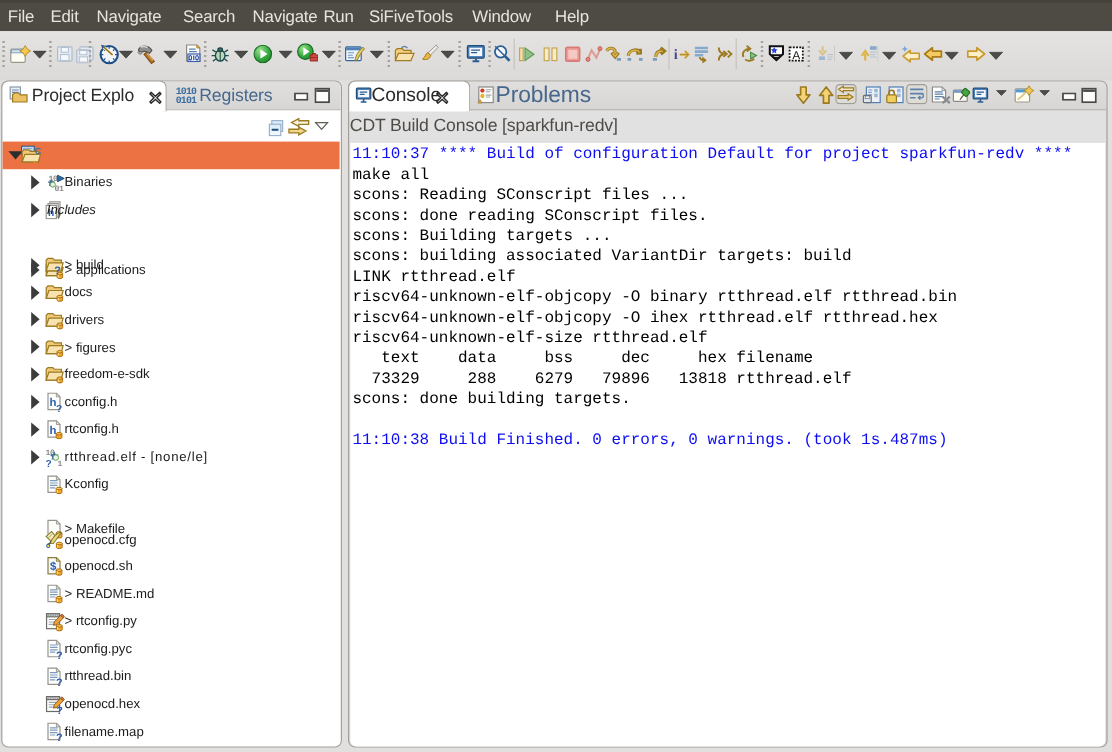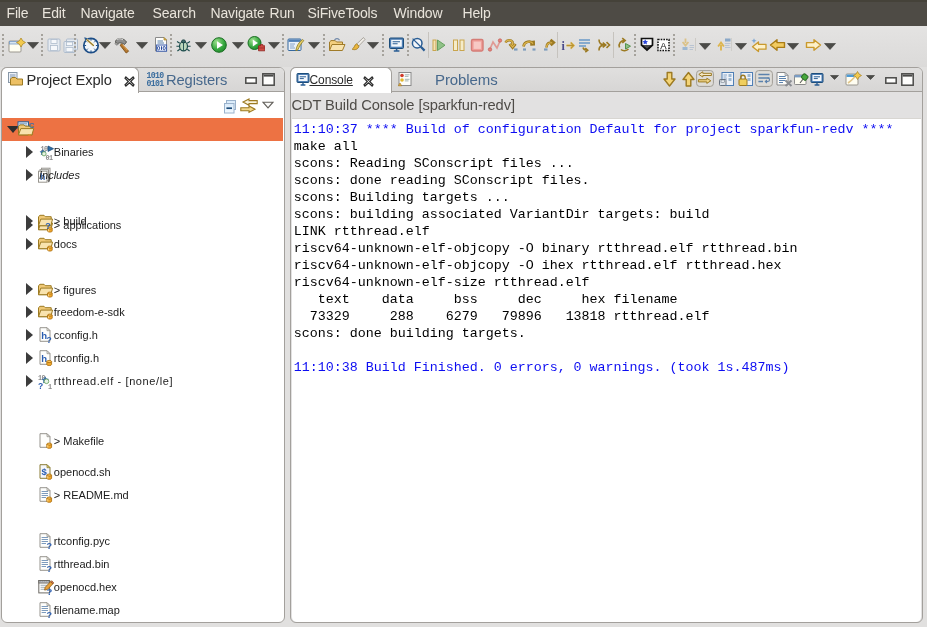--- a/index.html
+++ b/index.html
@@ -352,20 +352,31 @@
       <span class="exp" style="left:23.5px"></span>
       <span class="ticon" style="left:35px"><svg width="17" height="17" viewBox="0 0 17 17">
           <path d="M1.5 13.2 V4.2 L3 2.8 H7 L8.3 4.2 H14.2 V13.2 Z" fill="#f0c977" stroke="#9c7a22"></path>
           <path d="M1.5 13.2 L3.8 6.6 H15.6 L13.8 13.2 Z" fill="#f8e3ae" stroke="#9c7a22"></path>
           <path d="M10.6 11.6 v3 a2.3 1 0 0 0 4.6 0 V11.6" fill="#f2a82c" stroke="#a86a08" stroke-width="0.8"></path>
           <ellipse cx="12.9" cy="11.6" rx="2.3" ry="1" fill="#fbc75e" stroke="#a86a08" stroke-width="0.8"></ellipse>
           <path d="M11.6 12.6 v2.2" stroke="#fbe09a" stroke-width="0.9"></path>
         </svg></span>
       <span class="tlabel" style="left:51.8px;text-align:center;">docs</span>
     </div>
+    <div class="trow" style="top:163.22px;">
+      <span class="exp" style="left:23.5px"></span>
+      <span class="ticon" style="left:35px"><svg width="17" height="17" viewBox="0 0 17 17">
+          <path d="M1.5 13.2 V4.2 L3 2.8 H7 L8.3 4.2 H14.2 V13.2 Z" fill="#f0c977" stroke="#9c7a22"></path>
+          <path d="M1.5 13.2 L3.8 6.6 H15.6 L13.8 13.2 Z" fill="#f8e3ae" stroke="#9c7a22"></path>
+          <path d="M10.6 11.6 v3 a2.3 1 0 0 0 4.6 0 V11.6" fill="#f2a82c" stroke="#a86a08" stroke-width="0.8"></path>
+          <ellipse cx="12.9" cy="11.6" rx="2.3" ry="1" fill="#fbc75e" stroke="#a86a08" stroke-width="0.8"></ellipse>
+          <path d="M11.6 12.6 v2.2" stroke="#fbe09a" stroke-width="0.9"></path>
+        </svg></span>
+      <span class="tlabel" style="left:51.8px;">drivers</span>
+    </div>
     <div class="trow" style="top:208.96px;">
       <span class="exp" style="left:23.5px"></span>
       <span class="ticon" style="left:35px"><svg width="17" height="17" viewBox="0 0 17 17">
           <path d="M1.5 13.2 V4.2 L3 2.8 H7 L8.3 4.2 H14.2 V13.2 Z" fill="#f0c977" stroke="#9c7a22"></path>
           <path d="M1.5 13.2 L3.8 6.6 H15.6 L13.8 13.2 Z" fill="#f8e3ae" stroke="#9c7a22"></path>
           <path d="M10.6 11.6 v3 a2.3 1 0 0 0 4.6 0 V11.6" fill="#f2a82c" stroke="#a86a08" stroke-width="0.8"></path>
           <ellipse cx="12.9" cy="11.6" rx="2.3" ry="1" fill="#fbc75e" stroke="#a86a08" stroke-width="0.8"></ellipse>
           <path d="M11.6 12.6 v2.2" stroke="#fbe09a" stroke-width="0.9"></path>
         </svg></span>
       <span class="tlabel" style="left:51.8px;">freedom-e-sdk</span>
@@ -406,29 +417,53 @@
       <span class="exp" style="left:23.5px"></span>
       <span class="ticon" style="left:35px"><svg width="18" height="17" viewBox="0 0 18 17">
           <text x="1" y="7" font-size="6.8" font-family="Liberation Mono, monospace" fill="#8a8a8a" font-weight="bold" letter-spacing="-0.5">10</text>
           <text x="11" y="16" font-size="6.8" font-family="Liberation Mono, monospace" fill="#8a8a8a" font-weight="bold">1</text>
           <path d="M8.2 3.8 l1.3 2.3 2.5 .4 -1.8 1.8 .5 2.5 -2.4 -1.2 -2.3 1.2 .4 -2.5 -1.8 -1.8 2.5 -.4z" fill="#3a6ea5"></path>
           <circle cx="9.5" cy="8.8" r="2.3" fill="#eaf4e6" stroke="#5d9b55" stroke-width="0.8"></circle>
           <text x="1" y="16.6" font-size="8.5" font-family="Liberation Sans, sans-serif" font-weight="bold" fill="#2a5db0">?</text>
         </svg></span>
       <span class="tlabel" style="left:51.8px;letter-spacing:0.62px;">rtthread.elf - [none/le]</span>
     </div>
-    <div class="trow" style="top:338px;">
-      <span class="ticon" style="left:35px"><svg width="16" height="17" viewBox="0 0 16 17">
-          <path d="M3 1.2 h7 l3 3 v10.6 h-10 z" fill="#fefefc" stroke="#97948e"></path>
-          <path d="M10 1.2 v3 h3 z" fill="#ecebe7" stroke="#97948e" stroke-width="0.8"></path>
+    <div class="trow" style="top:300.44px;">
+      <span class="ticon" style="left:35px"><svg width="16" height="17" viewBox="0 0 16 17">
+          <path d="M3 1.2 h7 l3 3 v10.6 h-10 z" fill="#fefefc" stroke="#97948e"></path>
+          <path d="M10 1.2 v3 h3 z" fill="#ecebe7" stroke="#97948e" stroke-width="0.8"></path>
+          <path d="M4.6 5 H11 M4.6 7 H11 M4.6 9 H11 M4.6 11 H9" stroke="#7d9bbd" stroke-width="1"></path>
           <path d="M9.8 11.6 v3.2 a2.4 1.05 0 0 0 4.8 0 V11.6" fill="#f2a82c" stroke="#a86a08" stroke-width="0.8"></path>
           <ellipse cx="12.2" cy="11.6" rx="2.4" ry="1.05" fill="#fbc75e" stroke="#a86a08" stroke-width="0.8"></ellipse>
           <path d="M10.8 12.6 v2.4" stroke="#fbe09a" stroke-width="0.9"></path>
         </svg></span>
+      <span class="tlabel" style="left:51.8px;">Kconfig</span>
+    </div>
+    <div class="trow" style="top:338px;">
+      <span class="ticon" style="left:35px"><svg width="16" height="17" viewBox="0 0 16 17">
+          <path d="M3 1.2 h7 l3 3 v10.6 h-10 z" fill="#fefefc" stroke="#97948e"></path>
+          <path d="M10 1.2 v3 h3 z" fill="#ecebe7" stroke="#97948e" stroke-width="0.8"></path>
+          <path d="M9.8 11.6 v3.2 a2.4 1.05 0 0 0 4.8 0 V11.6" fill="#f2a82c" stroke="#a86a08" stroke-width="0.8"></path>
+          <ellipse cx="12.2" cy="11.6" rx="2.4" ry="1.05" fill="#fbc75e" stroke="#a86a08" stroke-width="0.8"></ellipse>
+          <path d="M10.8 12.6 v2.4" stroke="#fbe09a" stroke-width="0.9"></path>
+        </svg></span>
       <span class="tlabel" style="left:51.8px;">&gt; Makefile</span>
+    </div>
+    <div class="trow" style="top:346.18px;">
+      <span class="ticon" style="left:35px"><svg width="17" height="17" viewBox="0 0 17 17">
+          <path d="M1.5 5.5 L6 1.5 L9.5 5.5 L5.5 9.5 Z" fill="#f4eebc" stroke="#8a7d36" stroke-width="0.9"></path>
+          <path d="M3 7 L6.8 3.4" stroke="#c9bd72" stroke-width="0.9"></path>
+          <path d="M13.5 1.8 C9.5 3.5 6.5 6.5 4.8 11.2 L7.4 11.4 C9.8 8.5 11.8 5.5 13.9 2.2 Z" fill="#e8d878" stroke="#8a7d36" stroke-width="0.9"></path>
+          <path d="M5.5 9.5 L3.5 13 M4.6 11.2 L2.6 12" stroke="#4a4a3a" stroke-width="1"></path>
+          <circle cx="3.2" cy="13.4" r="1.3" fill="#f5e94e" stroke="#3a5dae" stroke-width="0.9"></circle>
+          <path d="M10 11.4 v3.2 a2.4 1.05 0 0 0 4.8 0 V11.4" fill="#f2a82c" stroke="#a86a08" stroke-width="0.8"></path>
+          <ellipse cx="12.4" cy="11.4" rx="2.4" ry="1.05" fill="#fbc75e" stroke="#a86a08" stroke-width="0.8"></ellipse>
+          <path d="M11 12.4 v2.4" stroke="#fbe09a" stroke-width="0.9"></path>
+        </svg></span>
+      <span class="tlabel" style="left:51.8px;">openocd.cfg</span>
     </div>
     <div class="trow" style="top:369.05px;">
       <span class="ticon" style="left:35px"><svg width="16" height="17" viewBox="0 0 16 17">
           <path d="M3 1.2 h7 l3 3 v10.6 h-10 z" fill="#f6f7fa" stroke="#8a7d36"></path>
           <path d="M10 1.2 v3 h3 z" fill="#e8d878" stroke="#8a7d36" stroke-width="0.8"></path>
           <text x="4.6" y="11.4" font-size="9.5" font-family="Liberation Sans, sans-serif" font-weight="bold" fill="#2a5db0">$</text>
           <path d="M9.8 11.6 v3.2 a2.4 1.05 0 0 0 4.8 0 V11.6" fill="#f2a82c" stroke="#a86a08" stroke-width="0.8"></path>
           <ellipse cx="12.2" cy="11.6" rx="2.4" ry="1.05" fill="#fbc75e" stroke="#a86a08" stroke-width="0.8"></ellipse>
           <path d="M10.8 12.6 v2.4" stroke="#fbe09a" stroke-width="0.9"></path>
         </svg></span>
@@ -437,20 +472,34 @@
     <div class="trow" style="top:391.92px;">
       <span class="ticon" style="left:35px"><svg width="16" height="17" viewBox="0 0 16 17">
           <path d="M3 1.2 h7 l3 3 v10.6 h-10 z" fill="#fefefc" stroke="#97948e"></path>
           <path d="M10 1.2 v3 h3 z" fill="#ecebe7" stroke="#97948e" stroke-width="0.8"></path>
           <path d="M4.6 5 H11 M4.6 7 H11 M4.6 9 H11 M4.6 11 H9" stroke="#7d9bbd" stroke-width="1"></path>
           <path d="M9.8 11.6 v3.2 a2.4 1.05 0 0 0 4.8 0 V11.6" fill="#f2a82c" stroke="#a86a08" stroke-width="0.8"></path>
           <ellipse cx="12.2" cy="11.6" rx="2.4" ry="1.05" fill="#fbc75e" stroke="#a86a08" stroke-width="0.8"></ellipse>
           <path d="M10.8 12.6 v2.4" stroke="#fbe09a" stroke-width="0.9"></path>
         </svg></span>
       <span class="tlabel" style="left:51.8px;">&gt; README.md</span>
+    </div>
+    <div class="trow" style="top:414.79px;">
+      <span class="ticon" style="left:35px"><svg width="17" height="17" viewBox="0 0 17 17">
+          <rect x="1.8" y="2" width="10.8" height="12.4" fill="#fefefc" stroke="#6e6b66"></rect>
+          <rect x="1.8" y="2" width="10.8" height="2.5" fill="#cdd0d6" stroke="#6e6b66"></rect>
+          <path d="M2.6 3.2 h1.2 M4.6 3.2 h1.2 M6.6 3.2 h1.2 M8.6 3.2 h1.2 M10.6 3.2 h1.2" stroke="#8a8d92" stroke-width="0.9"></path>
+          <path d="M3.6 6.8 H10.6 M3.6 8.8 H10.6 M3.6 10.8 H8.6" stroke="#9aa6b4" stroke-width="0.9"></path>
+          <path d="M13.6 3.2 L8.2 8.8 L7.6 11.6 L10.4 11 L15.8 5.4 Z" fill="#e9a13c" stroke="#8f5c12" stroke-width="0.8"></path>
+          <path d="M13.6 3.2 L15.8 5.4 L16.8 4.4 L14.6 2.2 Z" fill="#d86a62" stroke="#8f5c12" stroke-width="0.8"></path>
+          <path d="M10 12 v3.2 a2.4 1.05 0 0 0 4.8 0 V12" fill="#f2a82c" stroke="#a86a08" stroke-width="0.8"></path>
+          <ellipse cx="12.4" cy="12" rx="2.4" ry="1.05" fill="#fbc75e" stroke="#a86a08" stroke-width="0.8"></ellipse>
+          <path d="M11 13 v2.4" stroke="#fbe09a" stroke-width="0.9"></path>
+        </svg></span>
+      <span class="tlabel" style="left:51.8px;">&gt; rtconfig.py</span>
     </div>
     <div class="trow" style="top:437.66px;">
       <span class="ticon" style="left:35px"><svg width="16" height="17" viewBox="0 0 16 17">
           <path d="M3 1.2 h7 l3 3 v10.6 h-10 z" fill="#fefefc" stroke="#97948e"></path>
           <path d="M10 1.2 v3 h3 z" fill="#ecebe7" stroke="#97948e" stroke-width="0.8"></path>
           <path d="M4.6 5 H11 M4.6 7 H11 M4.6 9 H11 M4.6 11 H9" stroke="#7d9bbd" stroke-width="1"></path>
           <text x="9.6" y="16.4" font-size="9" font-family="Liberation Sans, sans-serif" font-weight="bold" fill="#2a5db0">?</text>
         </svg></span>
       <span class="tlabel" style="left:51.8px;">rtconfig.pyc</span>
     </div>
@@ -487,33 +536,33 @@
   </div>
 <div style="position:absolute;left:289.5px;top:67px;width:633px;height:555.5px;background:#e2e1e1;border:1px solid #a3a09c;border-radius:6px;"></div>
 <div style="position:absolute;left:290.5px;top:68px;width:631px;height:23.6px;background:linear-gradient(#e0dfde,#d7d6d5);border-bottom:1px solid #a3a09c;border-radius:5px 5px 0 0;"></div>
 <div style="position:absolute;left:289.5px;top:67px;width:102px;height:25.6px;background:#ecebe8;border:1px solid #a3a09c;border-bottom:none;border-radius:6px 6px 0 0;background:#fff;"></div>
 <span class="ic" style="left:296px;top:72px"><svg width="14" height="15" viewBox="0 0 14 15">
       <rect x="1" y="1.5" width="12" height="9" rx="0.8" fill="#4f7fb5" stroke="#1c4d7a"></rect>
       <rect x="2.5" y="3" width="9" height="6" fill="#f4f8fc"></rect>
       <path d="M3.8 4.8 H10 M3.8 6.6 H7.8" stroke="#2a5d94" stroke-width="1"></path>
       <path d="M4.6 13 H9.4 M7 10.5 V13" stroke="#2a5d94" stroke-width="1.4"></path>
     </svg></span>
-<span class="tab-txt" style="left:309.5px;color:#2b2b2b;font-size:12px;text-decoration:underline;">Console</span>
+<span class="tab-txt" style="left:309.5px;color:#2b2b2b;font-size:16px;">Console</span>
 <span class="ic" style="left:362.5px;top:76px"><svg width="11" height="11" viewBox="0 0 11 11">
       <path d="M1.9 1 L5.5 4.2 L9.1 1 L10 2.2 L6.7 5.5 L10 8.8 L9.1 10 L5.5 6.8 L1.9 10 L1 8.8 L4.3 5.5 L1 2.2 Z" fill="#fff" stroke="#2b2b2b" stroke-width="1.2"></path>
     </svg></span>
 <span class="ic" style="left:397px;top:71px"><svg width="16" height="16" viewBox="0 0 16 16">
       <rect x="2" y="1.5" width="12" height="13" fill="#fdfdfb" stroke="#8a8a8a"></rect>
       <circle cx="5" cy="4.5" r="1.8" fill="#cf3a2a"></circle>
       <path d="M7.8 3.8 H12.5 M7.8 5.4 H11.5" stroke="#9aa" stroke-width="0.9"></path>
       <circle cx="5" cy="9" r="1.8" fill="#e2b72e"></circle>
       <path d="M7.8 8.3 H12.5 M7.8 9.9 H11.5" stroke="#9aa" stroke-width="0.9"></path>
       <path d="M3 12 l1.7 2.8 h-3.4z" fill="#e8b44c" stroke="#a4751a" stroke-width="0.6"></path>
     </svg></span>
-<span class="tab-txt" style="left:413px;color:#47688c;font-size:15px;margin-left:22px;">Problems</span>
+<span class="tab-txt" style="left:413px;color:#47688c;font-size:19px;">Problems</span>
 <span class="ic" style="left:662px;top:71px"><svg width="15" height="17" viewBox="0 0 15 17">
       <path d="M5.2 1.5 H9.8 V8 H13 L7.5 15 L2 8 H5.2 Z" fill="#f4d477" stroke="#9c7a22" stroke-width="1.4" stroke-linejoin="round"></path>
     </svg></span>
 <span class="ic" style="left:681px;top:71px"><svg width="15" height="17" viewBox="0 0 15 17">
       <path d="M7.5 1.5 L13 8.5 H9.8 V15 H5.2 V8.5 H2 Z" fill="#f4d477" stroke="#9c7a22" stroke-width="1.4" stroke-linejoin="round"></path>
     </svg></span>
 <span class="ic" style="left:696px;top:70px"><svg width="18" height="17" viewBox="0 0 18 17">
       <rect x="0.6" y="0.6" width="16.8" height="15.8" rx="3" fill="#dedcd7" stroke="#a09d96"></rect>
       <path d="M6.8 1.8 L2.8 4.4 L6.8 7 V5.5 H15.4 V3.3 H6.8 Z" fill="#f5e9c8" stroke="#9c7a22" stroke-width="1"></path>
       <path d="M10.8 8.2 L14.8 10.8 L10.8 13.4 V11.9 H2.4 V9.7 H10.8 Z" fill="#f0d68a" stroke="#9c7a22" stroke-width="1"></path>

